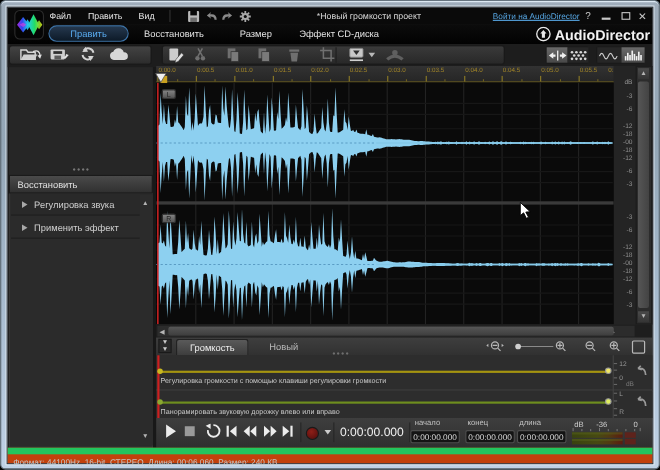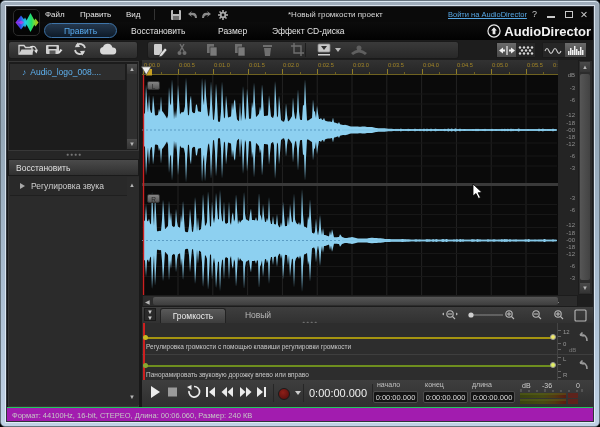--- a/index.html
+++ b/index.html
@@ -43,21 +43,21 @@
 .kftab{position:absolute;top:1px;height:15px;font-size:8.5px;text-align:center;border-radius:3px 3px 0 0}
 #kfrows{position:absolute;left:0;top:16px;width:451px;height:57px;background:#2d2d2d}
 .kfrow-line{position:absolute;height:2px}
 .kftext{position:absolute;font-size:6.5px;color:#c8c8c8}
 .kfdot{position:absolute;border-radius:50%}
 .kfscale{position:absolute;font-size:6px;color:#9a9a9a}
 #transport{position:absolute;left:142px;top:380px;width:451px;height:27px;background:linear-gradient(180deg,#3e3e3e,#2f2f2f)}
 #timedisp{position:absolute;left:167px;top:7px;font-size:11px;color:#f0f0f0;letter-spacing:0px}
 .flab{position:absolute;top:1px;font-size:7px;color:#c0c0c0}
 .tfield{position:absolute;top:11px;width:45px;height:12px;background:#141414;border:1px solid #4e4e4e;border-radius:2px;color:#dcdcdc;font-size:7.5px;text-align:center;line-height:11px}
-#statusbar{position:absolute;left:7px;top:407px;width:586px;height:14px;background:#a21caf;border-top:1px solid #22c55e}
+#statusbar{position:absolute;left:7px;top:407px;width:586px;height:14px;background:#c2410c;border-top:6px solid #22c55e}
 #statusbar div{position:absolute;left:5px;top:3px;font-size:7.5px;color:#c6c6c6}
 .sep{position:absolute;width:1px;background:#1e1e1e}
 
 </style></head><body>
 <div id="win"></div>
 <div id="content"></div>
 <div id="titlebar">
 <div class="menu" style="left:38px">Файл</div>
 <div class="menu" style="left:73px">Править</div>
 <div class="menu" style="left:119px">Вид</div>
@@ -218,31 +218,25 @@
           <rect x="30" y="1" width="1.5" height="9"></rect>
           <rect x="32" y="4" width="1.5" height="6"></rect>
           <rect x="34" y="6" width="1.5" height="4"></rect>
           <rect x="36" y="2" width="1.5" height="8"></rect>
           <rect x="38" y="5" width="1.5" height="5"></rect>
         </g>
 </svg>
     </div>
 </div>
 <div id="leftpanel">
-<div id="filelist">
-<div id="filerow"><span style="color:#58a8e8;margin:0 4px 0 12px">♪</span>Audio_logo_008....</div>
-<div class="sb" style="left:117px;top:1px;height:87px">
-<div class="sbbtn" style="top:0px">▲</div>
-<div class="sbbtn" style="bottom:0px">▼</div>
-</div>
-</div>
 <div style="position:absolute;left:58px;top:90px;color:#777;font-size:5px;letter-spacing:1px">●●●●</div>
 <div id="adjhdr"><span style="margin-left:7px">Восстановить</span></div>
 <div id="adjbody">
 <div class="adjrow" style="top:0px;background:#292929"><span class="tri"></span>Регулировка звука</div>
+<div class="adjrow" style="top:21px"><span class="tri"></span>Применить эффект</div>
 <div class="sb" style="left:118px;top:1px;height:228px;background:#2b2b2b;border:none">
 <div class="sbbtn" style="top:3px;background:none">▲</div>
 <div class="sbbtn" style="bottom:3px;background:none">▼</div>
 </div>
 </div>
 </div>
 <div id="wavesec">
 <div id="ruler">
       <div class="rlab" style="left:2.2px">0:00.0</div>
       <div class="rtick" style="left:1.2px"></div>

